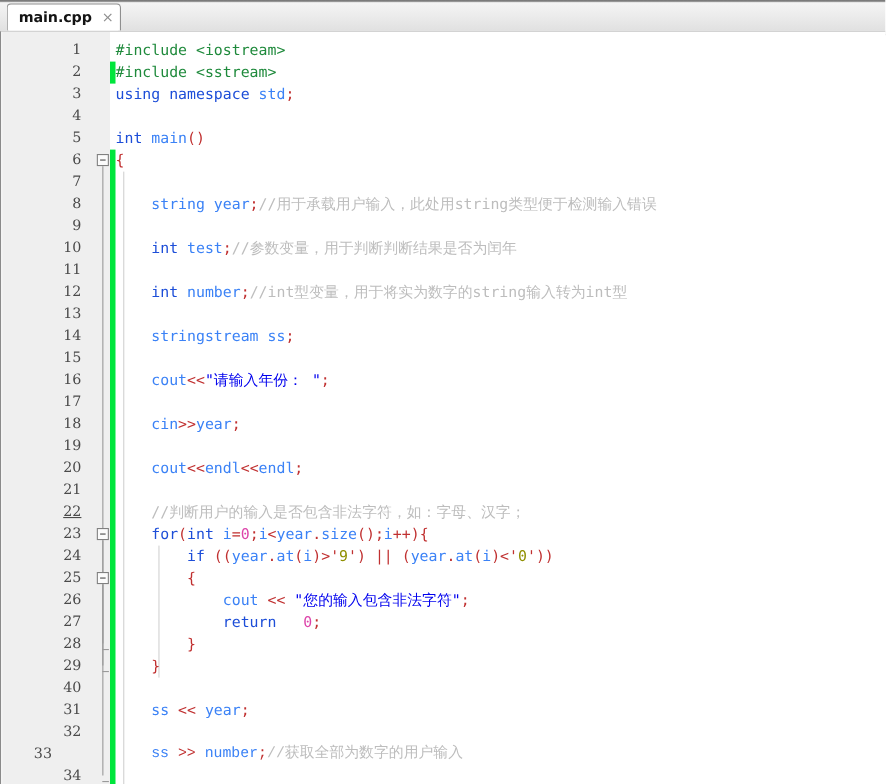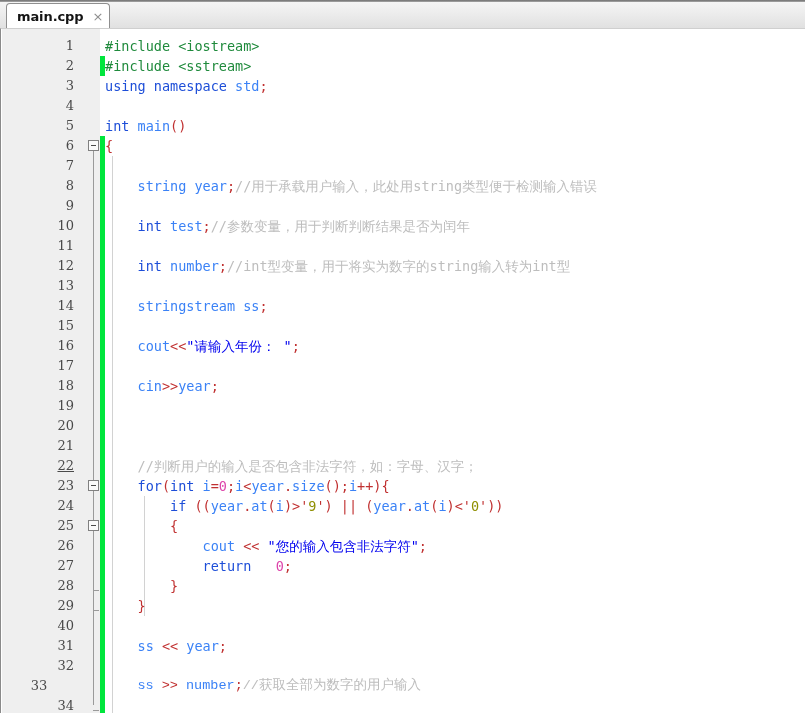--- a/index.html
+++ b/index.html
@@ -246,20 +246,21 @@
         <div class="codeline" style="top: 187px;"><span class="id">    </span><span class="k">int</span><span class="id"> test</span><span class="op">;</span><span class="cm">//参数变量，用于判断判断结果是否为闰年</span></div>
         <div class="codeline" style="top: 207px;"></div>
         <div class="codeline" style="top: 227px;"><span class="id">    </span><span class="k">int</span><span class="id"> number</span><span class="op">;</span><span class="cm">//int型变量，用于将实为数字的string输入转为int型</span></div>
         <div class="codeline" style="top: 247px;"></div>
         <div class="codeline" style="top: 267px;"><span class="id">    stringstream ss</span><span class="op">;</span></div>
         <div class="codeline" style="top: 287px;"></div>
         <div class="codeline" style="top: 307px;"><span class="id">    cout</span><span class="op">&lt;&lt;</span><span class="str">"请输入年份： "</span><span class="op">;</span></div>
         <div class="codeline" style="top: 327px;"></div>
         <div class="codeline" style="top: 347px;"><span class="id">    cin</span><span class="op">&gt;&gt;</span><span class="id">year</span><span class="op">;</span></div>
         <div class="codeline" style="top: 367px;"></div>
+        <div class="codeline" style="top: 387px;"><span class="id">    cout</span><span class="op">&lt;&lt;</span><span class="id">endl</span><span class="op">&lt;&lt;</span><span class="id">endl</span><span class="op">;</span></div>
         <div class="codeline" style="top: 407px;"></div>
         <div class="codeline" style="top: 427px;"><span class="id">    </span><span class="cm">//判断用户的输入是否包含非法字符，如：字母、汉字；</span></div>
         <div class="codeline" style="top: 447px;"><span class="id">    </span><span class="k">for</span><span class="op">(</span><span class="k">int</span><span class="id"> i</span><span class="op">=</span><span class="num">0</span><span class="op">;</span><span class="id">i</span><span class="op">&lt;</span><span class="id">year</span><span class="op">.</span><span class="id">size</span><span class="op">();</span><span class="id">i</span><span class="op">++){</span></div>
         <div class="codeline" style="top: 467px;"><span class="id">        </span><span class="k">if</span><span class="op"> ((</span><span class="id">year</span><span class="op">.</span><span class="id">at</span><span class="op">(</span><span class="id">i</span><span class="op">)&gt;'</span><span class="chl">9</span><span class="op">') || (</span><span class="id">year</span><span class="op">.</span><span class="id">at</span><span class="op">(</span><span class="id">i</span><span class="op">)&lt;'</span><span class="chl">0</span><span class="op">'))</span></div>
         <div class="codeline" style="top: 487px;"><span class="id">        </span><span class="op">{</span></div>
         <div class="codeline" style="top: 507px;"><span class="id">            cout </span><span class="op">&lt;&lt;</span><span class="id"> </span><span class="str">"您的输入包含非法字符"</span><span class="op">;</span></div>
         <div class="codeline" style="top: 527px;"><span class="id">            </span><span class="k">return</span><span class="id">   </span><span class="num">0</span><span class="op">;</span></div>
         <div class="codeline" style="top: 547px;"><span class="id">        </span><span class="op">}</span></div>
         <div class="codeline" style="top: 567px;"><span class="id">    </span><span class="op">}</span></div>
         <div class="codeline" style="top: 587px;"></div>

